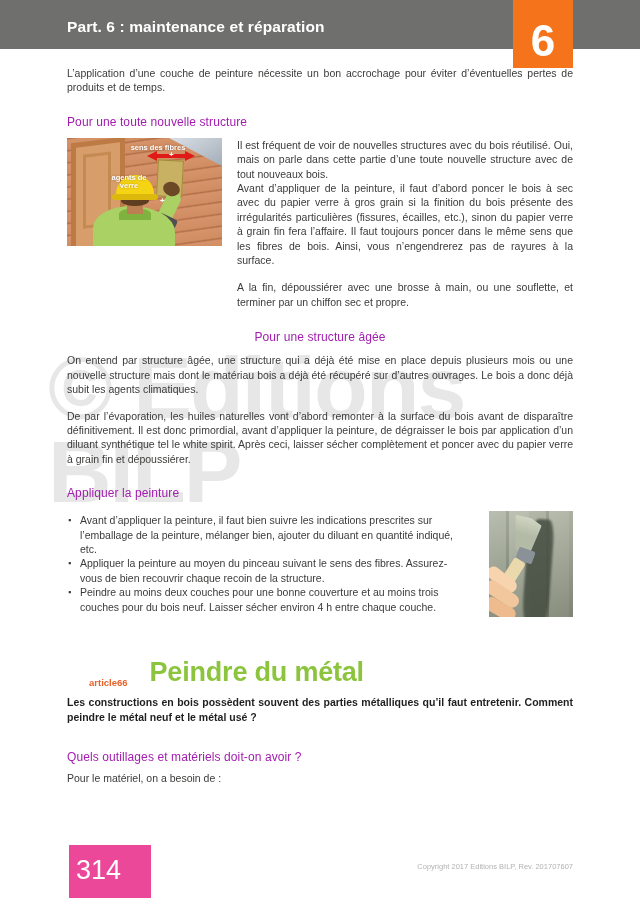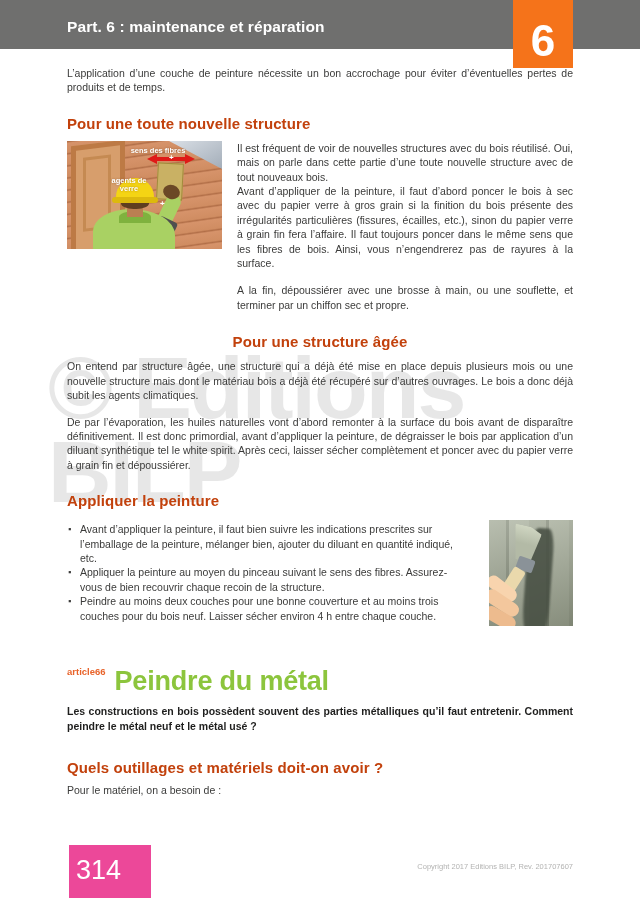--- a/index.html
+++ b/index.html
@@ -28,21 +28,21 @@
     font-weight:bold; font-size:88px; line-height:.95; letter-spacing:-2px;
     color:rgba(40,40,40,.115); white-space:nowrap; pointer-events:none;
   }
 
   
   main { position:relative; z-index:1; padding:0 67px; }
   p.body, li.body { font-size:10.5px; line-height:14.4px; text-align:justify; color:#3b3b3a; }
   .intro { margin-top:17px; }
 
   h2.sec {
-    color:#c2410c; font-size:15px; font-weight:bold; letter-spacing:.1px;
+    color:#a21caf; font-size:12px; font-weight:normal; letter-spacing:.1px;
   }
   .h2-1 { margin:20px 0 9px; }
   .h2-2 { margin:21px 0 9px;text-align:center; }
   .h2-3 { margin:20px 0 13px; }
   .h2-4 { margin:25px 0 7px; }
 
   .row1 { display:flex; gap:15px; align-items:flex-start; }
   .coltext { flex:1; }
   .coltext .p3 { margin-top:13px; }
   .gap13 { margin-top:12px; }
@@ -104,21 +104,21 @@
   .photo .ferrule { position:absolute; left:28px; top:38px; width:17px; height:13px;
     background:#8a9298; border-radius:2px; transform:rotate(20deg); }
   .photo .handle { position:absolute; left:17px; top:47px; width:13px; height:30px;
     background:#ead9ac; border-radius:3px; transform:rotate(32deg); }
   .photo .finger { position:absolute; background:#f3c79d; border-radius:7px; }
   .photo .f1 { left:-4px; top:62px; width:34px; height:13px; transform:rotate(38deg); background:#f8d4ae; }
   .photo .f2 { left:-6px; top:76px; width:38px; height:14px; transform:rotate(34deg); }
   .photo .f3 { left:-6px; top:91px; width:34px; height:14px; transform:rotate(30deg); background:#edbb8e; }
 
   
-  .article-head { display:flex; align-items:flex-start; gap:9px; margin-top:40px; }
+  .article-head { display:flex; align-items:flex-end; gap:22px; margin-top:40px;margin-left:22px; }
   .article-label { color:#e8632a; font-size:9.5px; font-weight:bold; }
   h1.article-title { color:#8cc53d; font-size:27px; font-weight:bold; letter-spacing:-.2px; }
   p.article-intro { margin-top:7px; font-size:10.5px; line-height:15px; font-weight:bold;
     color:#1f1f1e; text-align:justify; }
 
   
   .page-box { position:absolute; left:69px; top:845px; width:82px; height:53px; z-index:2;
     background:#ec4899; color:#ffffff; font-size:27px; line-height:50px; padding-left:7px; }
   .copyright { position:absolute; right:67px; top:862px; z-index:2;
     font-size:7.5px; color:#b3b3b2; }

